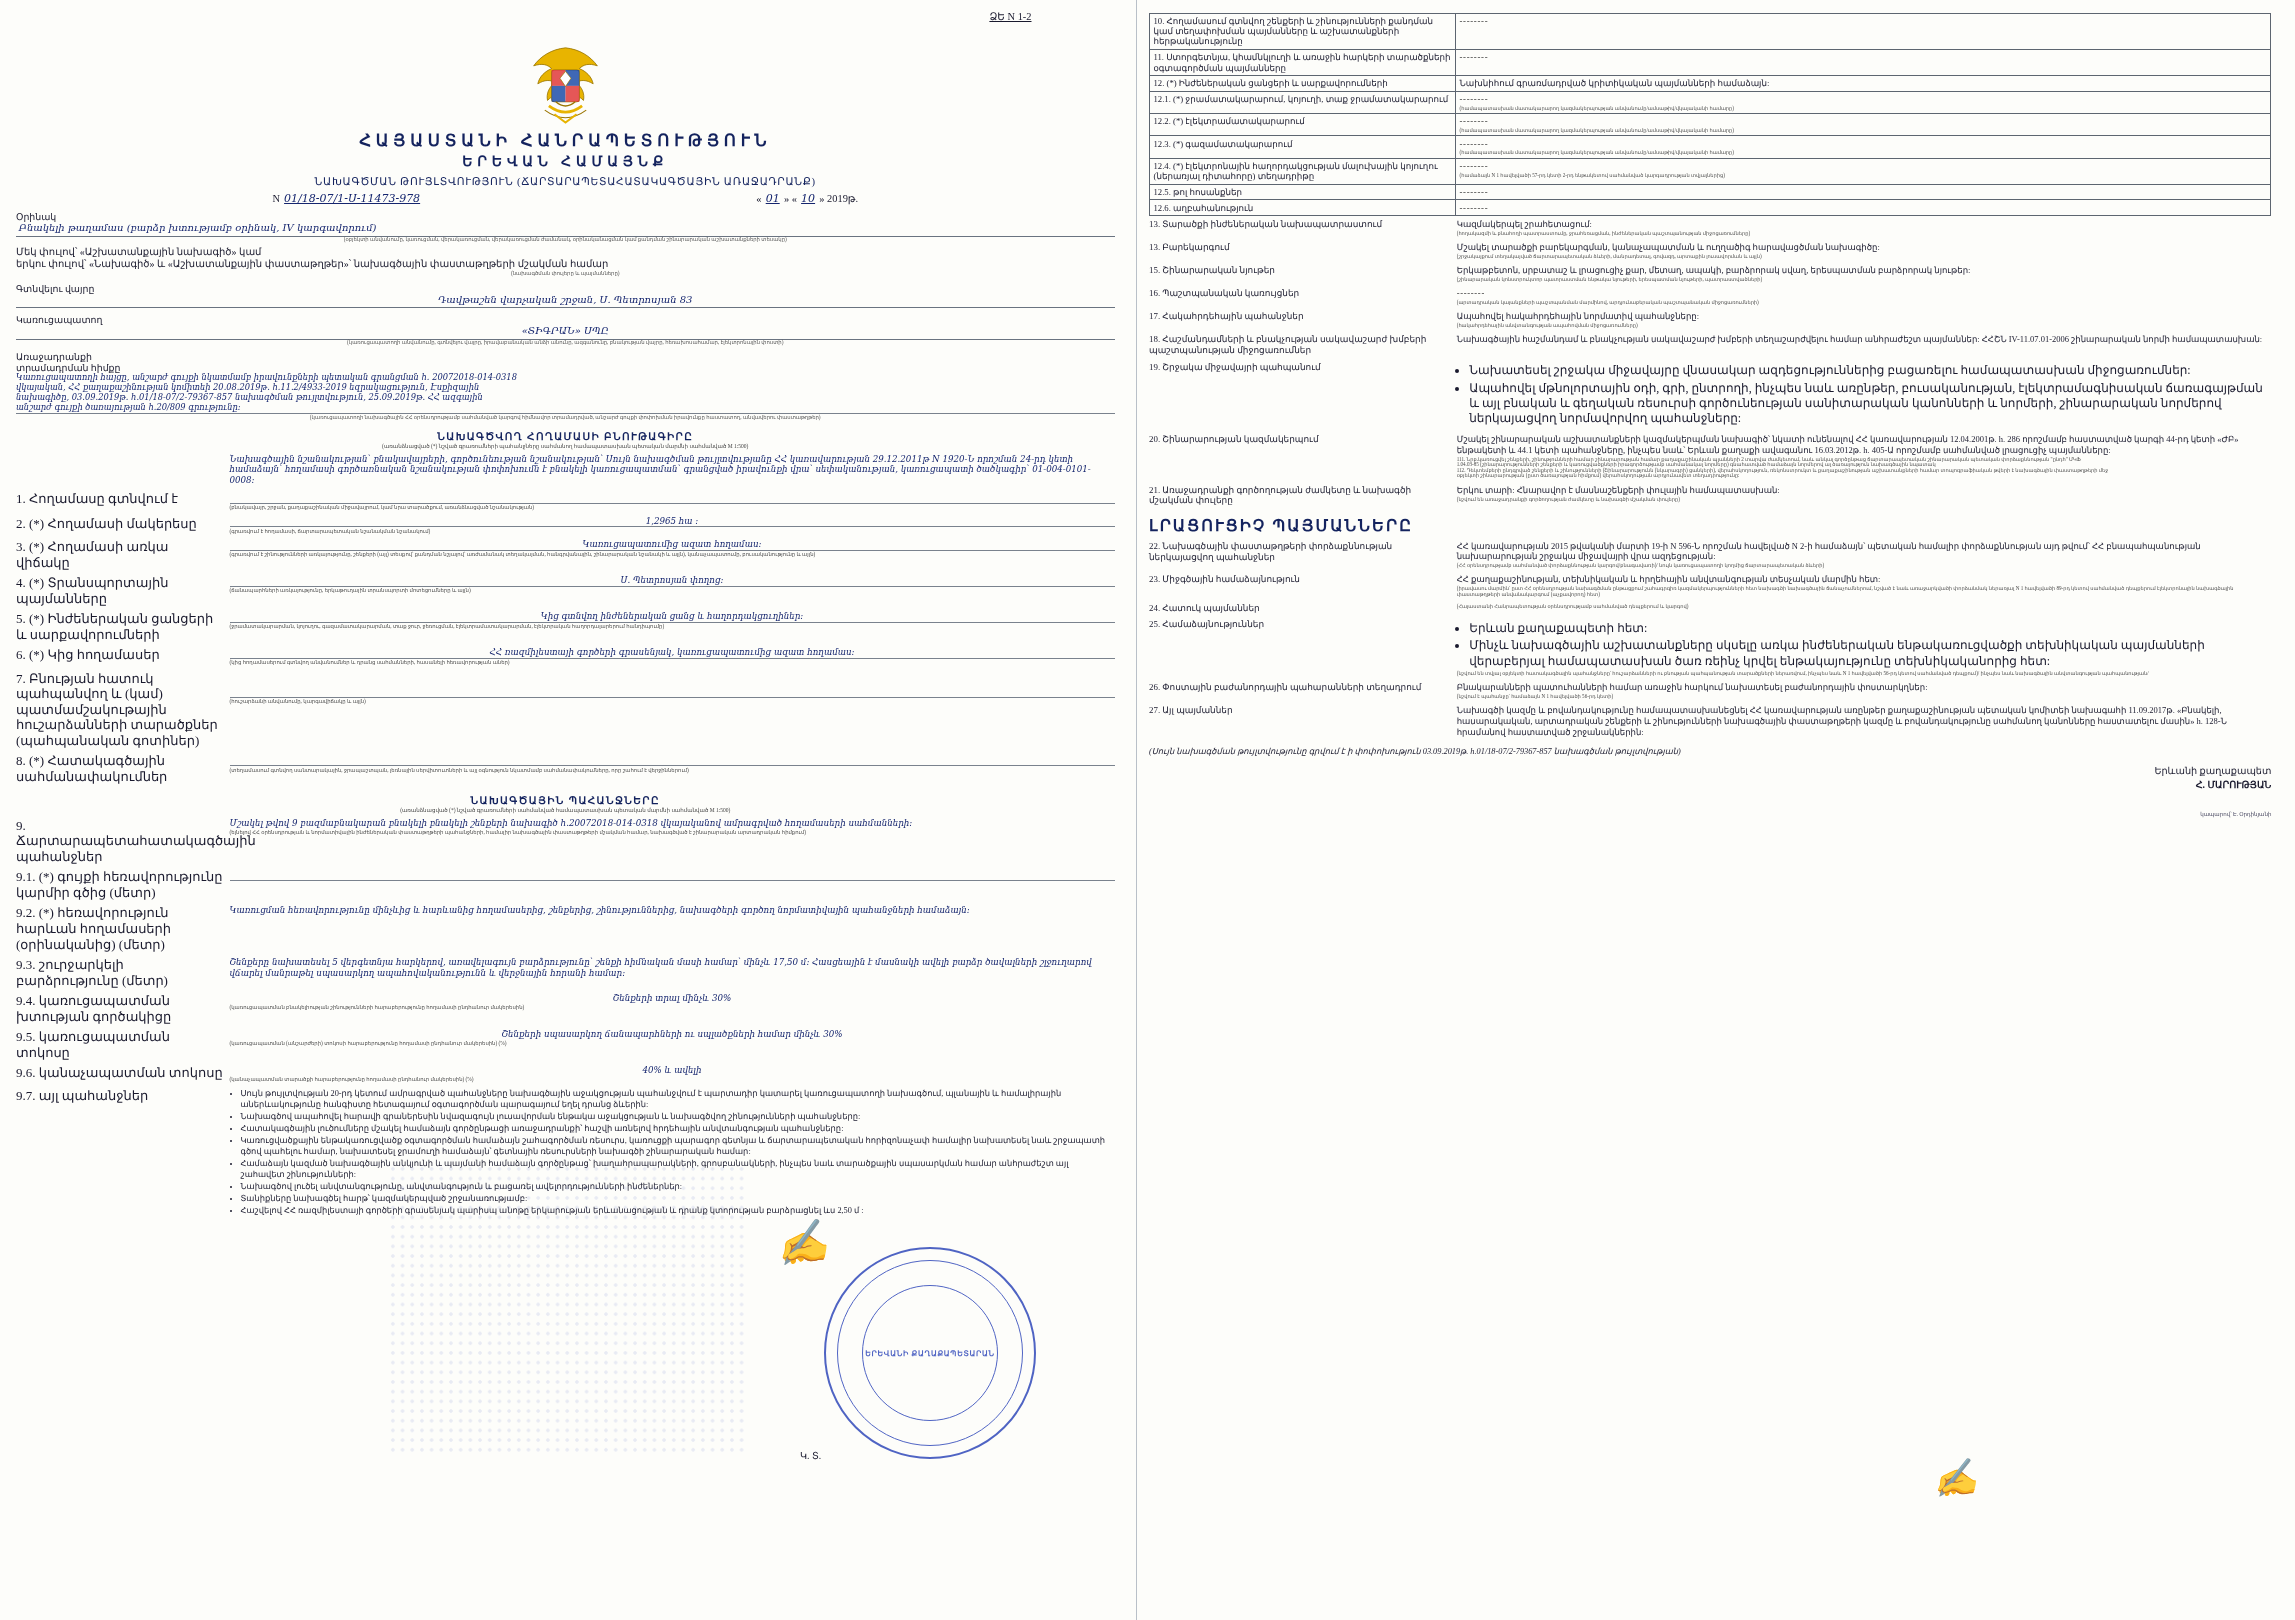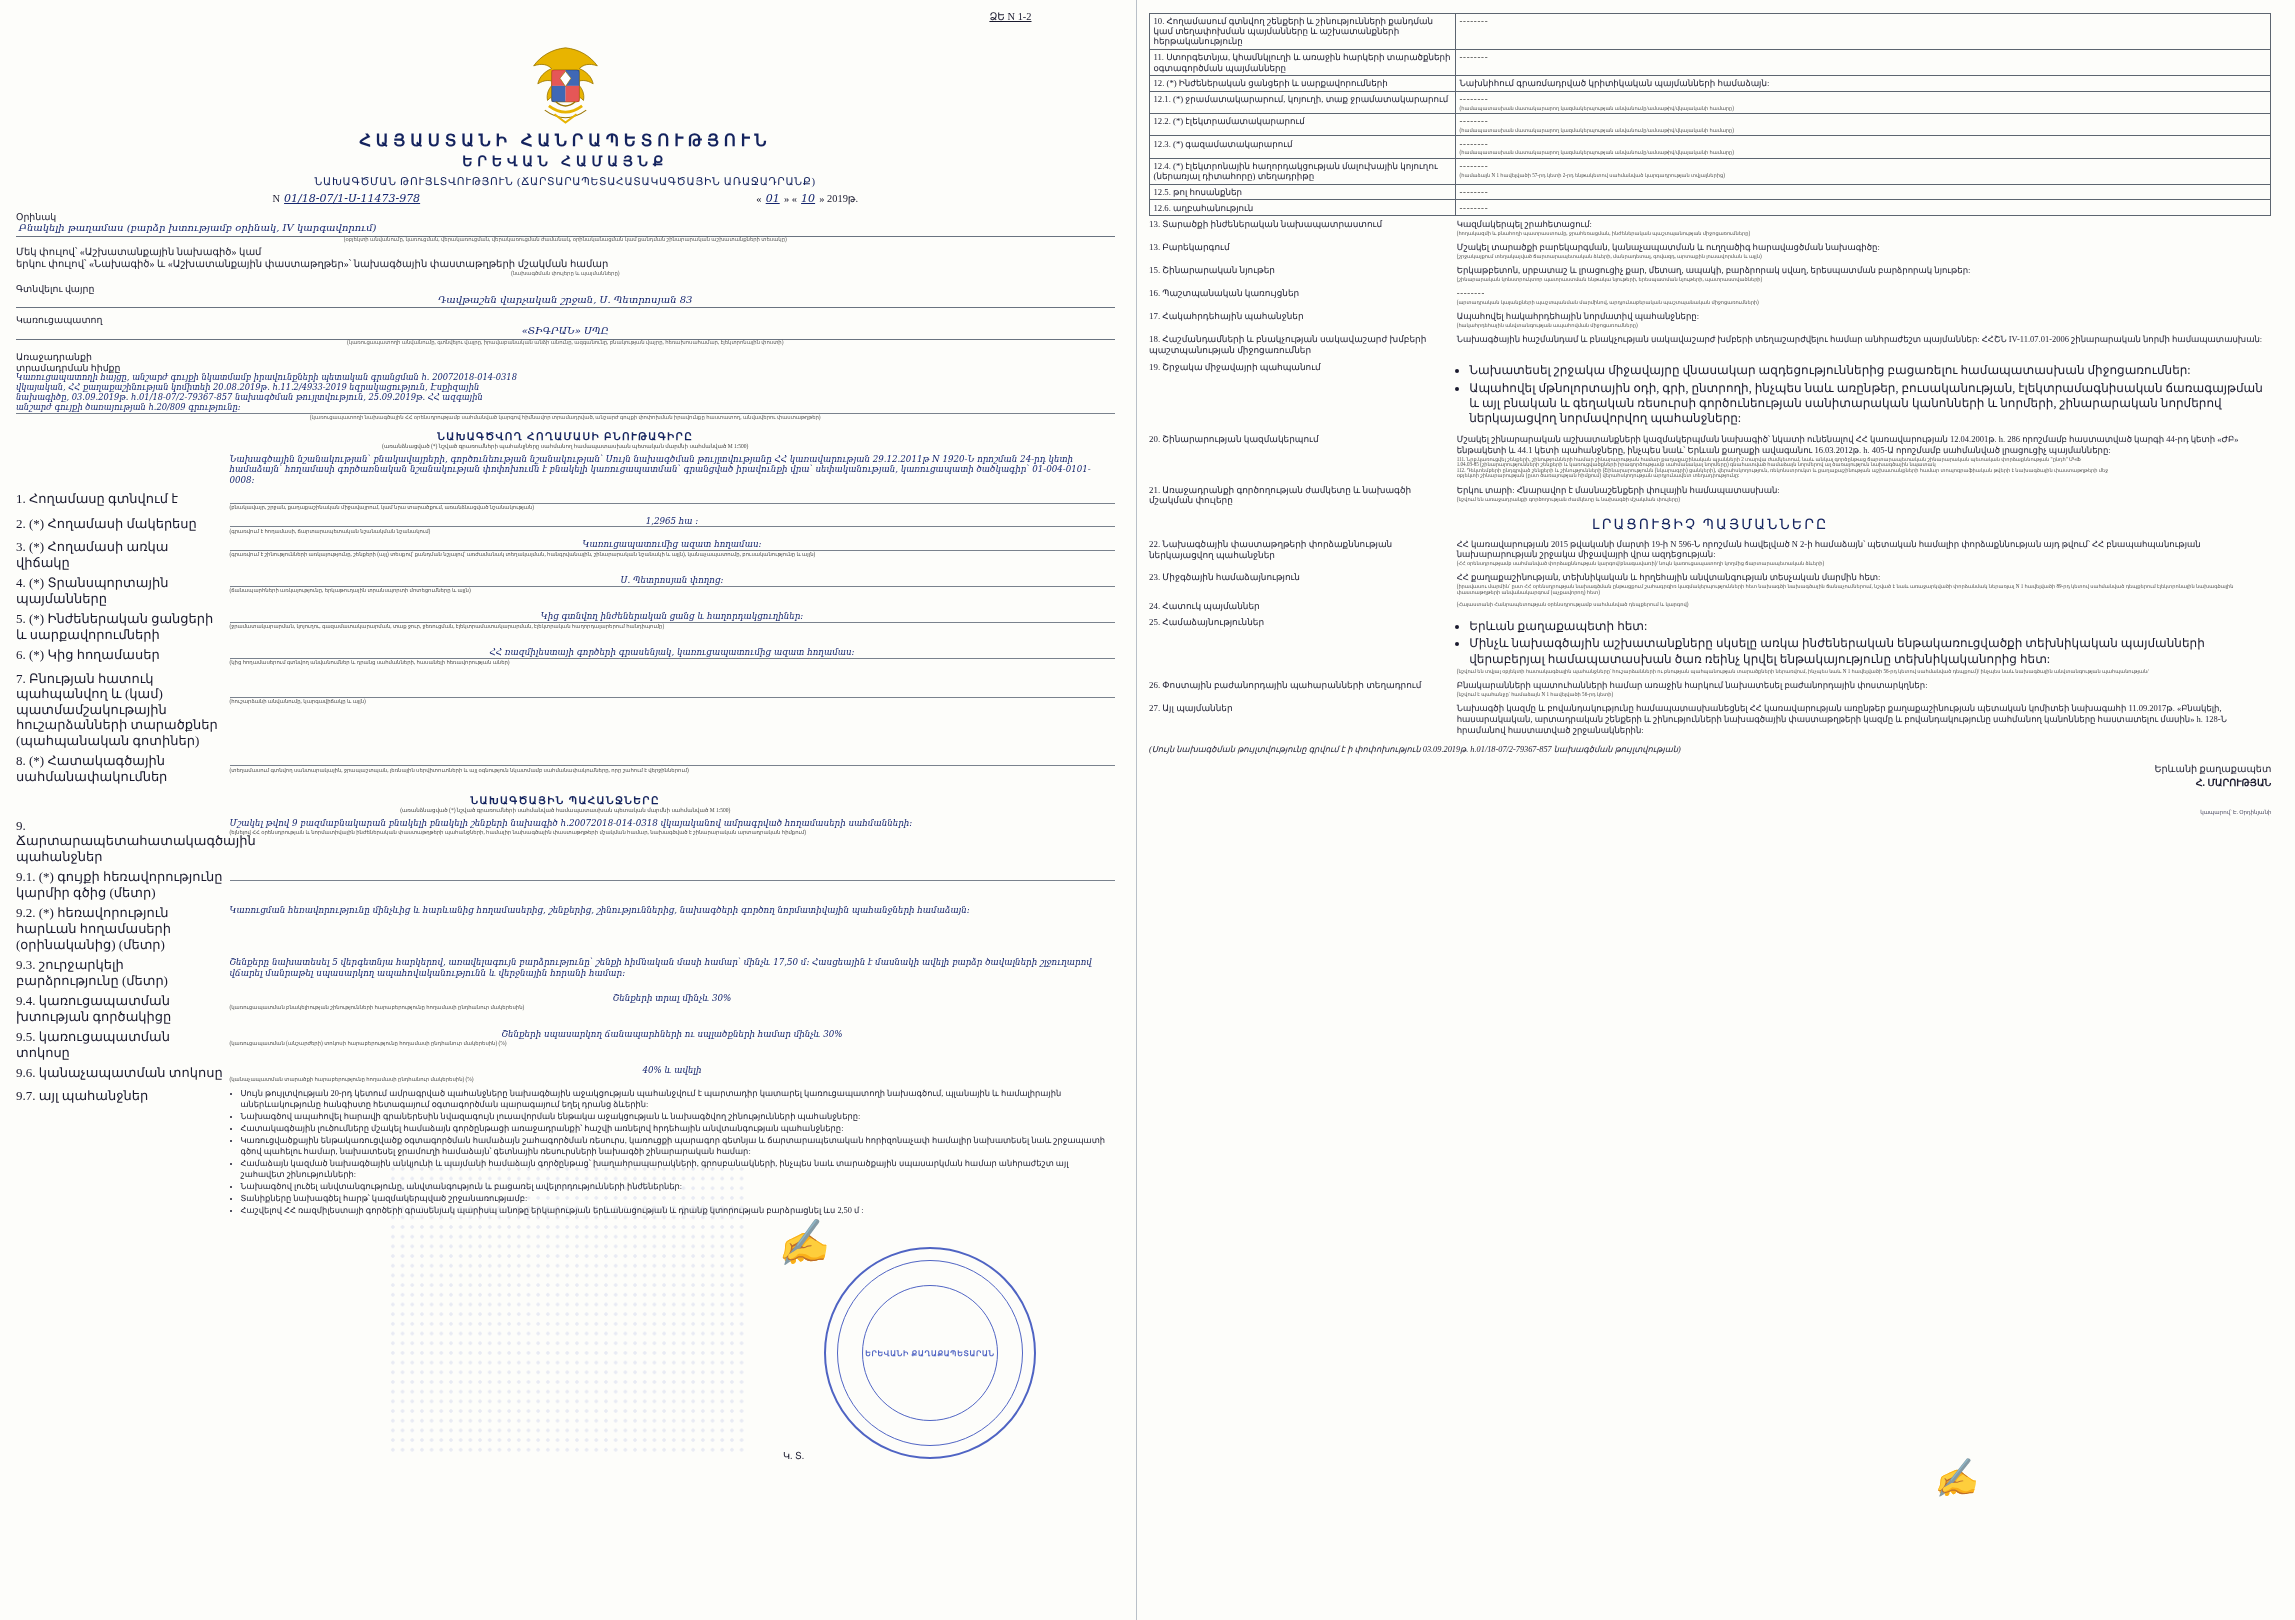--- a/index.html
+++ b/index.html
@@ -58,21 +58,21 @@
   .rtable td.lab{width:298px;}
   .rtable td.val{}
   .dash{letter-spacing:0.7px;color:#222;}
   .cellhint{font-size:5.1px;color:#4b4b4b;line-height:1.05;margin-top:1.4px;}
 
   .rrow{display:flex;border-bottom:0;margin-top:0;}
   .rlab{width:298px;flex:none;font-size:8.9px;line-height:1.22;padding:2.8px 4.2px 2.8px 0;}
   .rval{flex:1;font-size:8.5px;line-height:1.25;padding:2.8px 0 2.8px 5.5px;}
   .rval .hint{font-size:5.1px;color:#4b4b4b;line-height:1.08;margin-top:1.4px;}
 
-  .rsectitle{text-align:center;font-size:14px;letter-spacing:2.1px;font-weight:normal;margin:7px 0 2.8px;color:#14235e;}
+  .rsectitle{font-size:16px;letter-spacing:2.1px;font-weight:bold;margin:7px 0 2.8px;color:#14235e;}
 
   ul.bul{margin:1.4px 0 0 11px;padding:0;}
   ul.bul li{font-size:8.3px;line-height:1.3;margin-bottom:1.4px;}
   ul.bul2{margin:1.4px 0 0 12.5px;padding:0;}
   ul.bul2 li{font-size:12px;line-height:1.28;margin-bottom:2.1px;}
 
   
   .botnote{font-size:8.3px;font-style:italic;margin-top:5.5px;}
   .sign{margin-top:8.3px;text-align:right;font-size:9.7px;line-height:1.5;}
 
@@ -524,16 +524,16 @@
     </div>
 
   </div>
 
   <div class="wm"></div>
   <div class="sig">✍</div>
   <div class="stamp">
     <div class="stamp-txt">ԵՐԵՎԱՆԻ ՔԱՂԱՔԱՊԵՏԱՐԱՆ</div>
   </div>
   <div class="sig2">✍</div>
-  <div style="position:absolute;left:783px;top:1450px;font-size:9.7px;">Կ. Տ.</div>
+  <div style="position:absolute;left:800px;top:1450px;font-size:9.7px;">Կ. Տ.</div>
 
 </div>
 
 
 </body></html>

